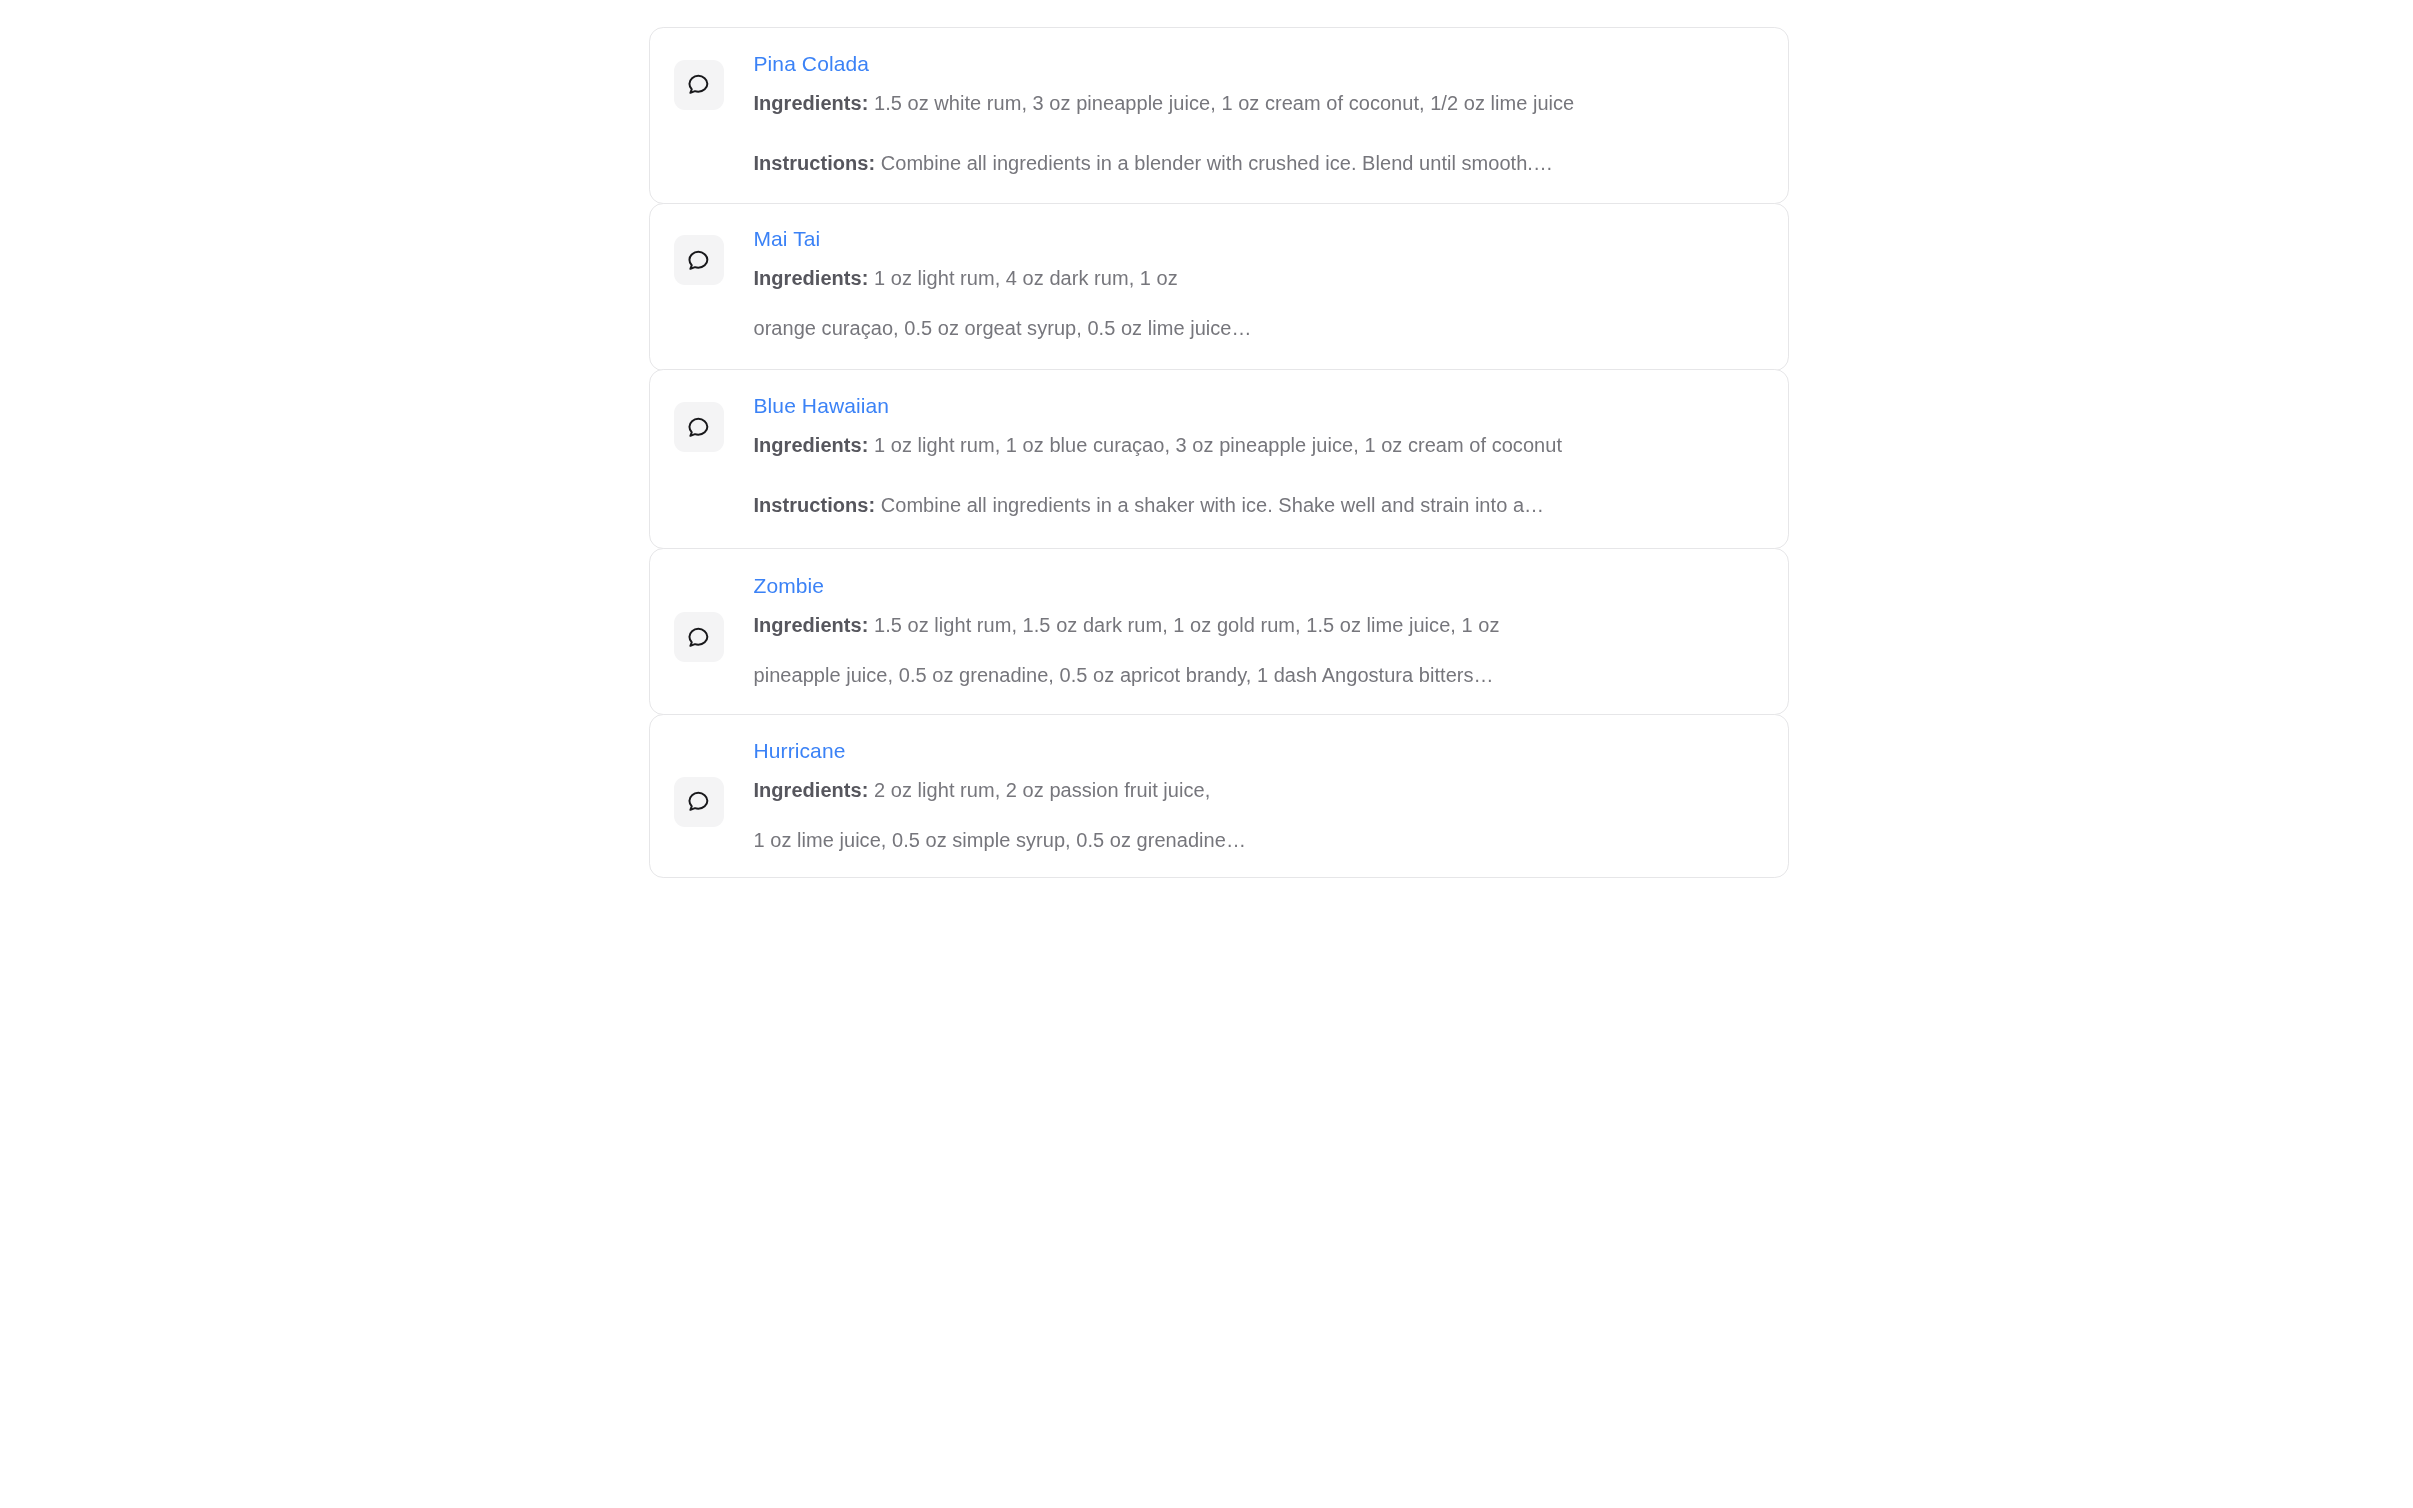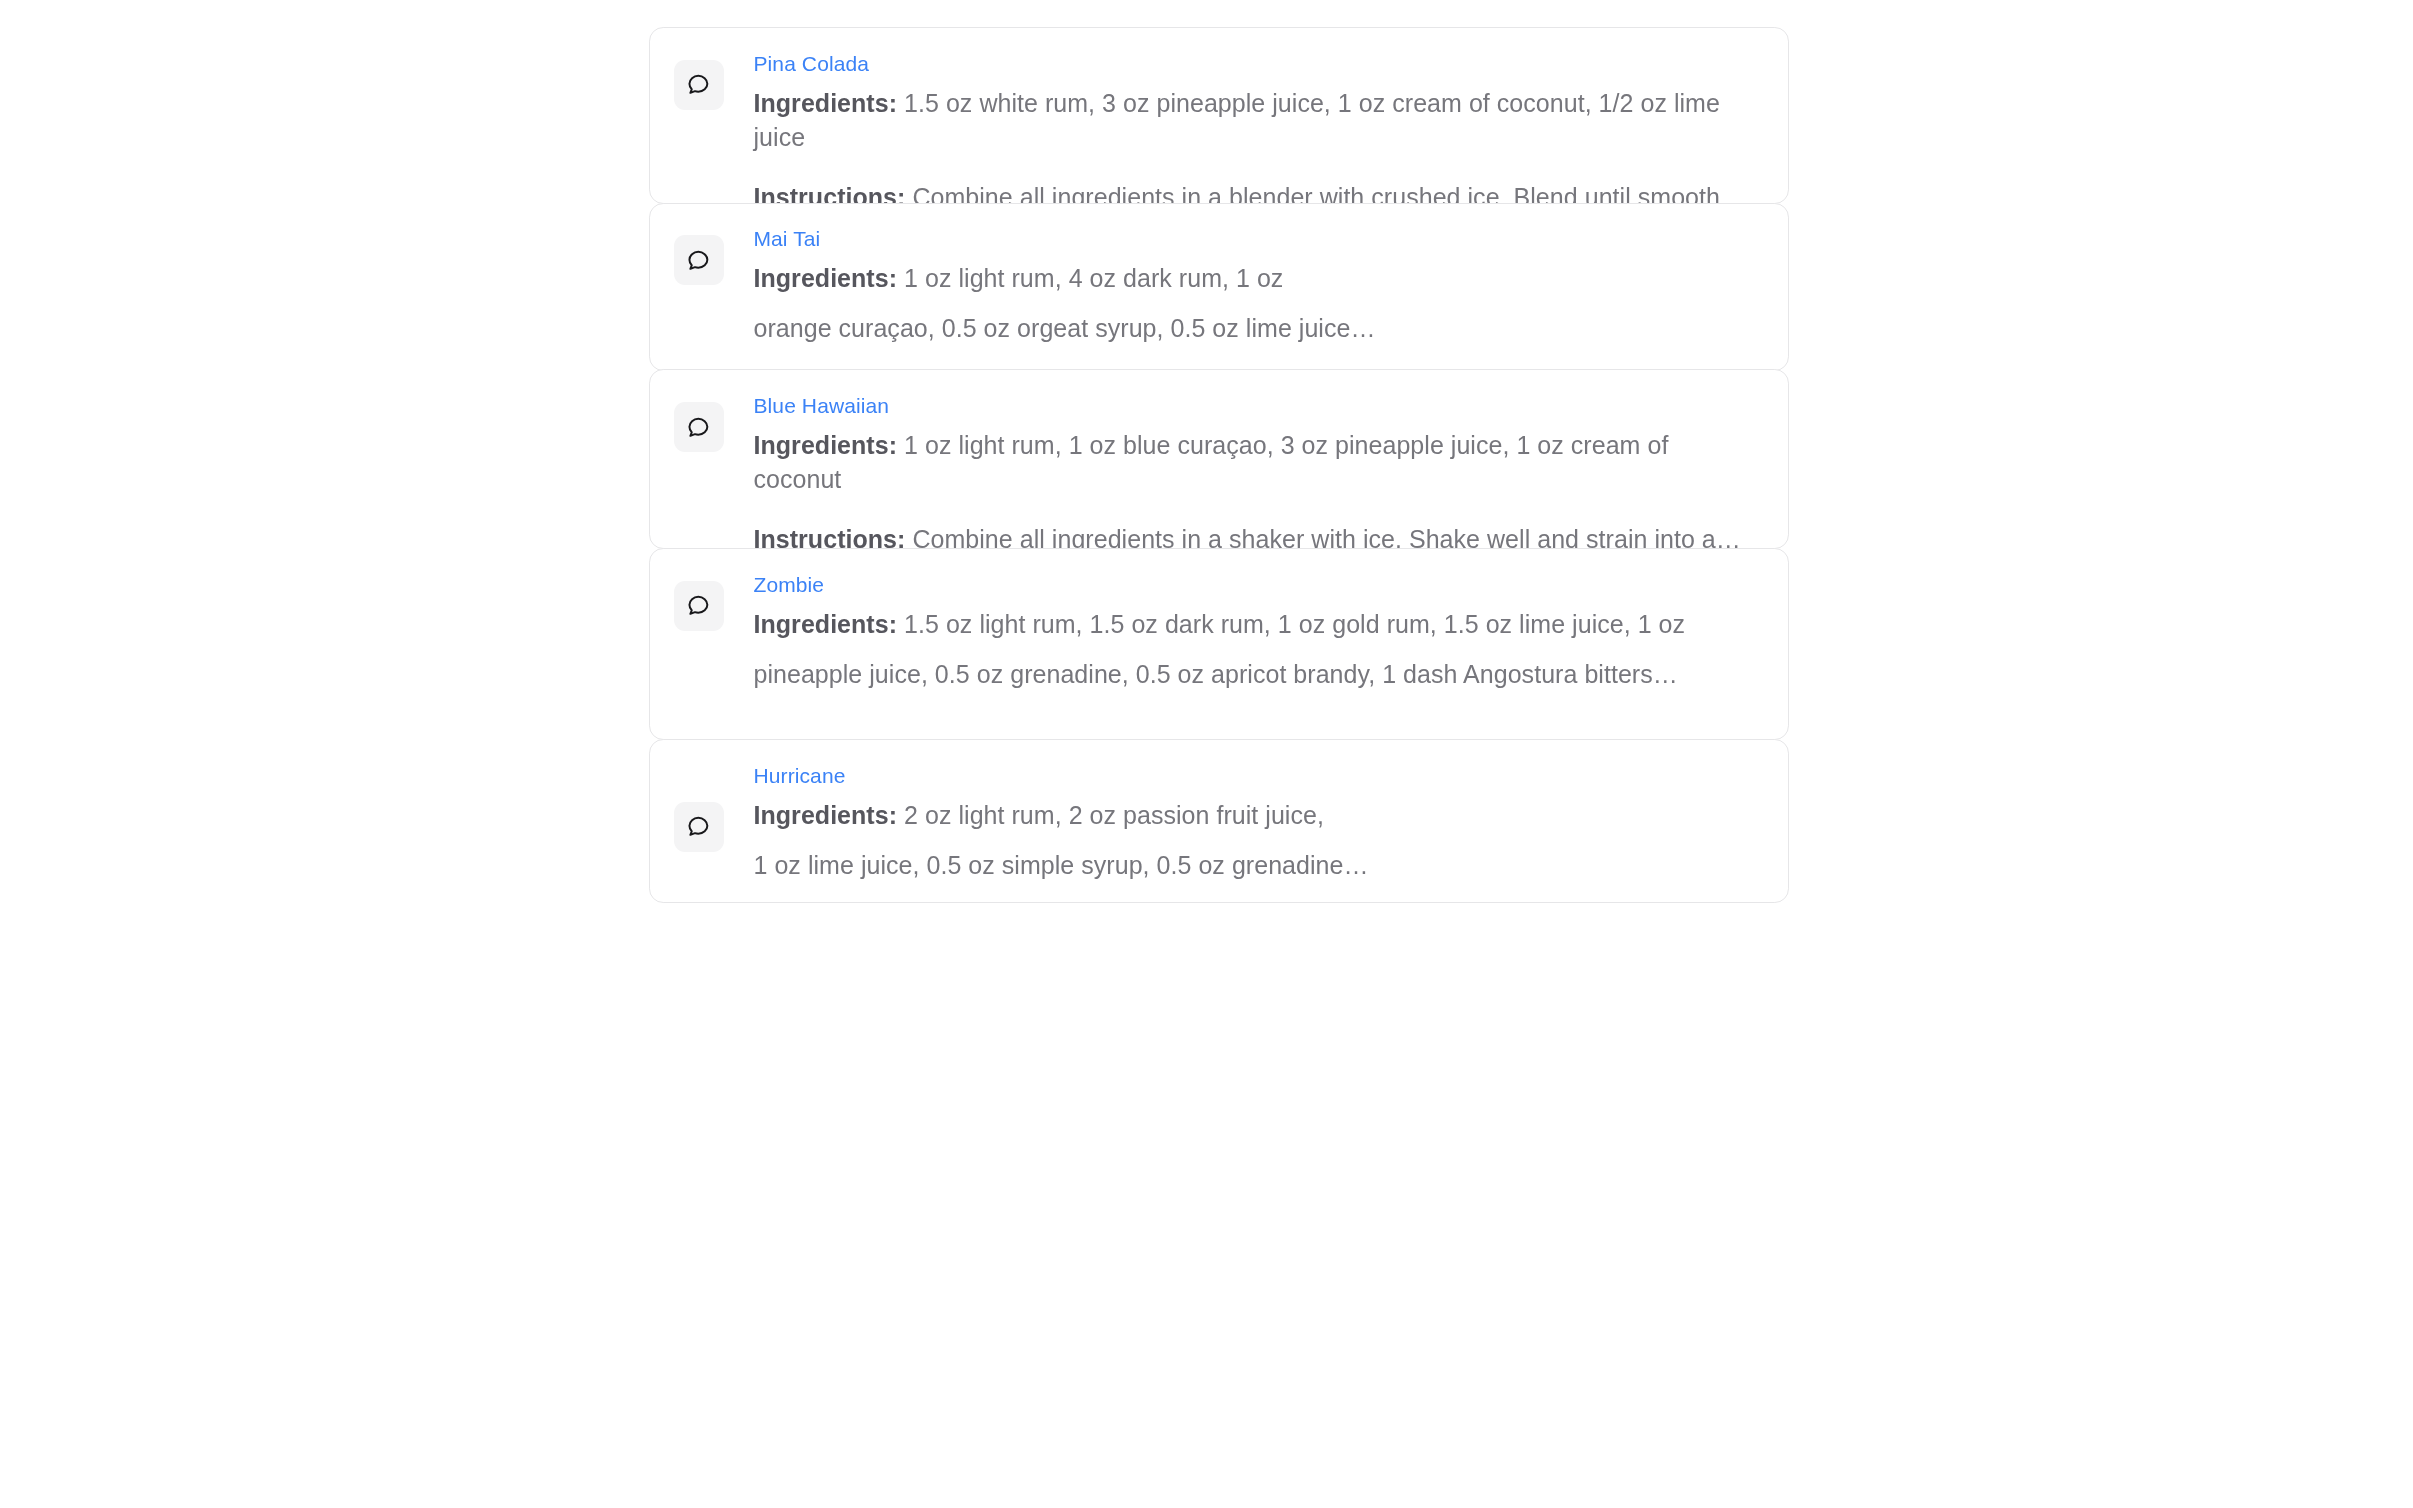--- a/index.html
+++ b/index.html
@@ -29,21 +29,21 @@
     border-radius: 14.2px;
     display: flex;
     align-items: flex-start;
     padding: 20px 25px 20px 23.5px;
     margin-bottom: -1.3px;
     position: relative;
   }
   .result-card.h-211 { height: 177px; }
   .result-card.h-200 { height: 168px; }
   .result-card.h-215 { height: 180px; }
-  .result-card.h-199 { height: 192px; }
+  .result-card.h-199 { height: 167px; align-items: center; }
   .result-card.h-196 { height: 164px; align-items: center; }
 
   .icon-box {
     flex: 0 0 auto;
     width: 50px;
     height: 50px;
     border-radius: 11px;
     background: #f4f4f5;
     display: flex;
     align-items: center;
@@ -65,21 +65,21 @@
     font-size: 21px;
     line-height: 28.5px;
     color: #3b82f6;
     font-weight: 400;
     letter-spacing: 0.1px;
     margin: 0 0 7.5px 0;
     white-space: nowrap;
   }
 
   .detail-line {
-    font-size: 25px;
+    font-size: 20px;
     line-height: 34px;
     color: #76767c;
     font-weight: 400;
     margin: 0;
     letter-spacing: 0.04px;
   }
   .detail-line + .detail-line {
     margin-top: 16px;
   }
   .detail-line.spaced {

